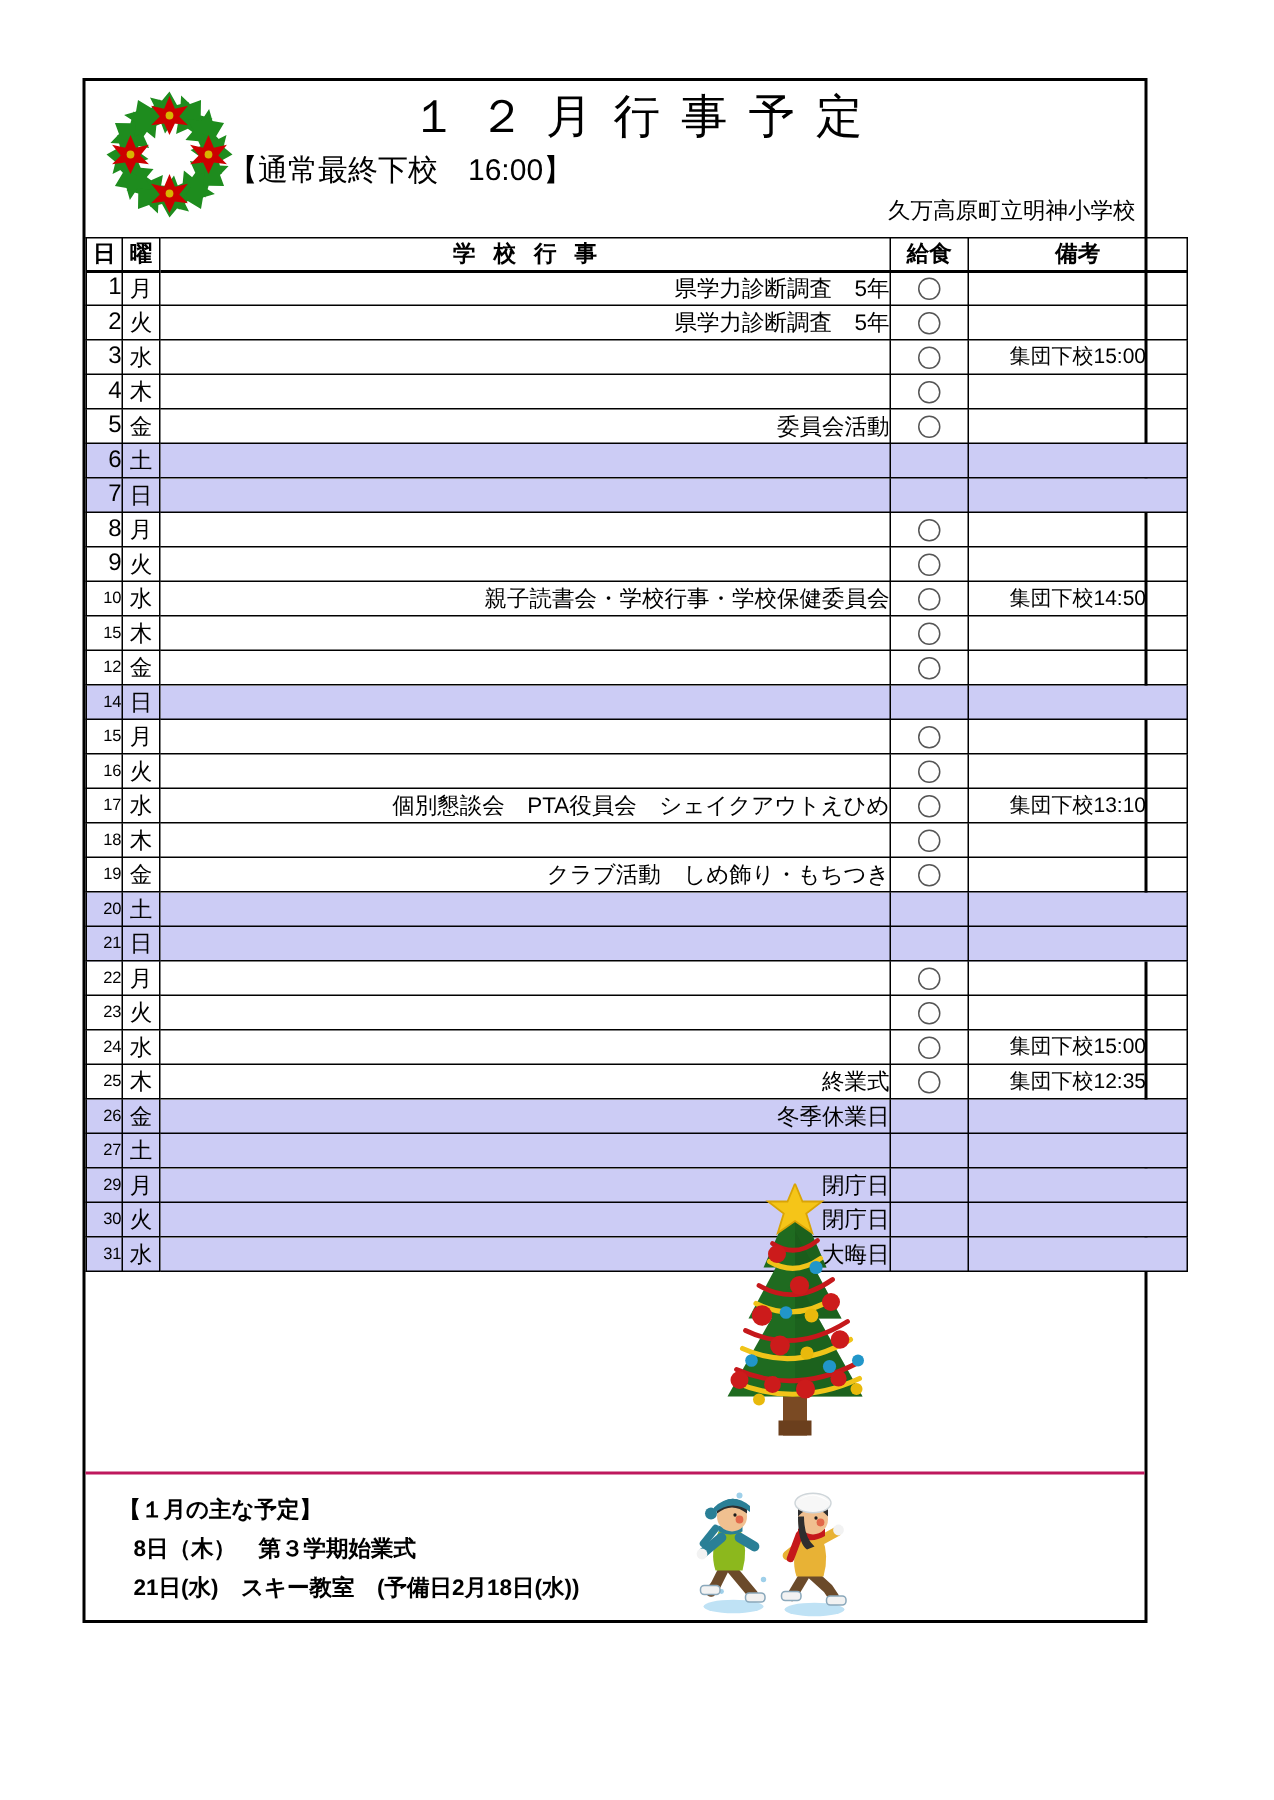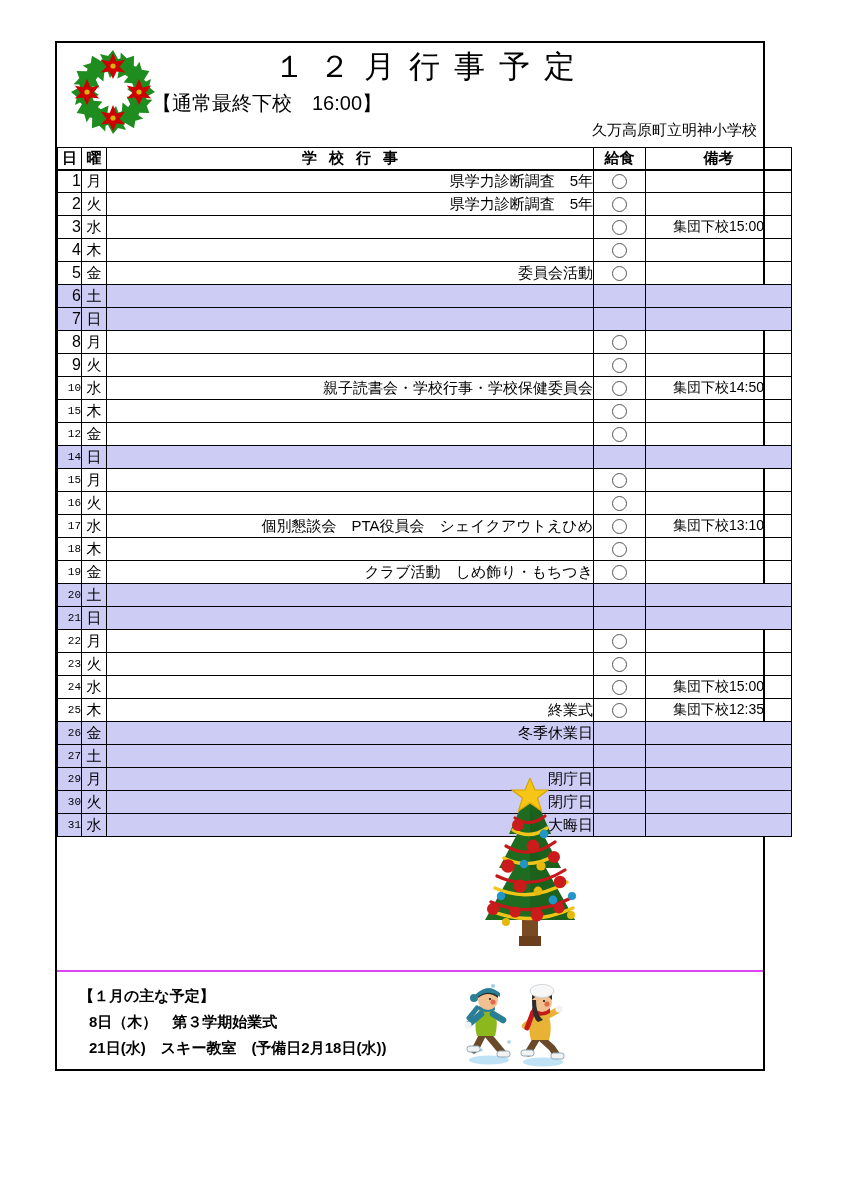--- a/index.html
+++ b/index.html
@@ -13,21 +13,21 @@
     font-family: "Liberation Sans", "DejaVu Sans", sans-serif;
     color: #000000;
     position: relative;
     overflow: hidden;
   }
 
   
   #sheet {
     position: absolute;
     left: 55px;
-    top: 41px;
+    top: 52px;
     width: 710px;
     height: 1030px;
     border: 2px solid #000;
     box-sizing: border-box;
     background: #fff;
   }
 
   
   #masthead {
     position: relative;
@@ -105,21 +105,21 @@
     border-bottom: 2px solid #000;
   }
   th.h-event { letter-spacing: 12px; text-indent: 12px; }
 
   
   td.day {
     text-align: right;
     padding-right: 2px;
     font-size: 16px;
   }
-  td.day.two { font-size: 11px; font-family: Liberation Mono, monospace; }
+  td.day.two { font-size: 11px; }
   td.dow {
     text-align: center;
     font-size: 15px;
   }
   td.event {
     text-align: right;
     padding-left: 4px;
     font-size: 15px;
     white-space: nowrap;
     overflow: hidden;
@@ -158,21 +158,21 @@
   }
   #tree-holder svg { display: block; }
 
   
   #footer {
     position: absolute;
     left: 0;
     right: 0;
     bottom: 0;
     height: 99px;
-    border-top: 2px solid #d946ef;
+    border-top: 2px solid #be185d;
     box-sizing: border-box;
   }
   #footer-text {
     position: absolute;
     left: 22px;
     top: 11px;
     font-size: 15px;
     font-weight: bold;
     line-height: 26px;
     white-space: nowrap;

